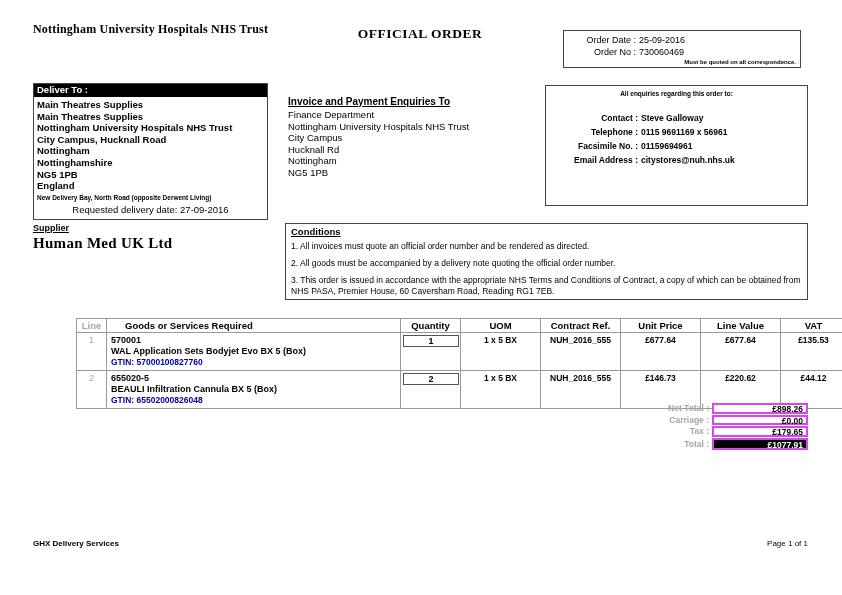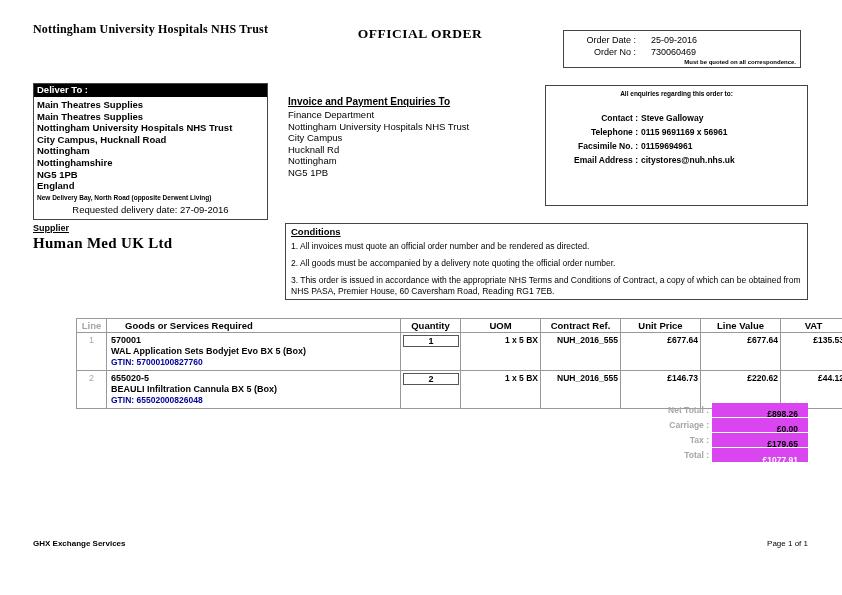--- a/index.html
+++ b/index.html
@@ -18,21 +18,21 @@
   }
   .serif{font-family:"Liberation Serif", serif;}
 
   
   .org-name{position:absolute;left:33px;top:24px;width:238px;
     font-weight:bold;font-size:12px;line-height:11px;letter-spacing:0.2px;}
   .doc-title{position:absolute;left:310px;top:26px;width:220px;text-align:center;
     font-weight:bold;font-size:13.5px;letter-spacing:0.5px;}
   .order-box{position:absolute;left:563px;top:30px;width:238px;height:38px;
     border:1px solid var(--border-dark);}
-  .order-grid{display:grid;grid-template-columns:72px auto;column-gap:15px;
+  .order-grid{display:grid;grid-template-columns:72px auto;column-gap:3px;
     font-size:9px;padding:3px 6px 0 0;line-height:12px;}
   .order-grid .lbl{text-align:right;}
   .quote-note{position:absolute;right:4px;bottom:2px;font-size:6px;font-weight:bold;}
 
   
   .deliver-box{position:absolute;left:33px;top:83px;width:235px;height:137px;
     border:1px solid var(--border-dark);}
   .deliver-bar{background:var(--bar-bg);color:#fff;font-weight:bold;font-size:9.5px;
     padding:1px 0 2px 3px;line-height:10px;}
   .deliver-lines{padding:2px 3px 0 3px;font-weight:bold;font-size:9.5px;line-height:11.6px;}
@@ -71,28 +71,28 @@
   .items-table{border:1px solid var(--border-dark);margin-left:40px;}
   .items-table th{font-size:9.5px;font-weight:bold;text-align:center;height:14px;padding:1px 2px;}
   .items-table th.goods-h{text-align:left;padding-left:18px;}
   .items-table th.line-h{color:var(--muted-gray);}
   .items-table td{vertical-align:top;padding:2px 2px;height:34px;}
   .td-line{color:var(--muted-gray);text-align:center;font-size:9px;}
   .goods-code,.goods-desc{font-weight:bold;font-size:9px;line-height:11px;padding-left:2px;}
   .goods-gtin{font-weight:bold;font-size:8.5px;line-height:11px;padding-left:2px;color:var(--gtin-blue);}
   .qty-box{width:56px;height:12px;border:1px solid #555;margin:0 auto;
     text-align:center;font-size:9px;font-weight:bold;line-height:11px;}
-  .td-val{text-align:right;font-size:8.5px;font-weight:bold;padding-top:3px;}
+  .td-val{text-align:center;font-size:8.5px;font-weight:bold;padding-top:3px;}
 
   
   .totals{position:absolute;left:645px;top:403px;width:163px;}
   .totals-row{display:flex;align-items:center;margin-bottom:1px;}
   .totals-row .lbl{flex:1;text-align:right;font-size:8.5px;font-weight:bold;
     color:var(--muted-gray);padding-right:3px;}
-  .totals-row .val{width:96px;border:7px solid #d946ef;background:#fff;height:10.5px;
+  .totals-row .val{width:96px;border:2px solid #d946ef;background:#fff;height:10.5px;
     text-align:right;font-size:8.5px;font-weight:bold;line-height:9.5px;padding-right:3px;}
   .totals-row.total .val{background:var(--total-bg);color:#fff;height:12px;line-height:11px;}
 
   
   .footer-left{position:absolute;left:33px;top:539px;font-size:8px;font-weight:bold;}
   .footer-right{position:absolute;right:34px;top:539px;font-size:8px;}
 </style>
 </head>
 <body>
 
@@ -234,16 +234,16 @@
     <div class="totals-row">
       <span class="lbl">Tax :</span>
       <span class="val">£179.65</span>
     </div>
     <div class="totals-row total">
       <span class="lbl">Total :</span>
       <span class="val">£1077.91</span>
     </div>
   </div>
 
-  <div class="footer-left">GHX Exchange Services</div>
+  <div class="footer-left">GHX Delivery Services</div>
   <div class="footer-right">Page 1 of 1</div>
 
 </div>
 
 </body></html>

